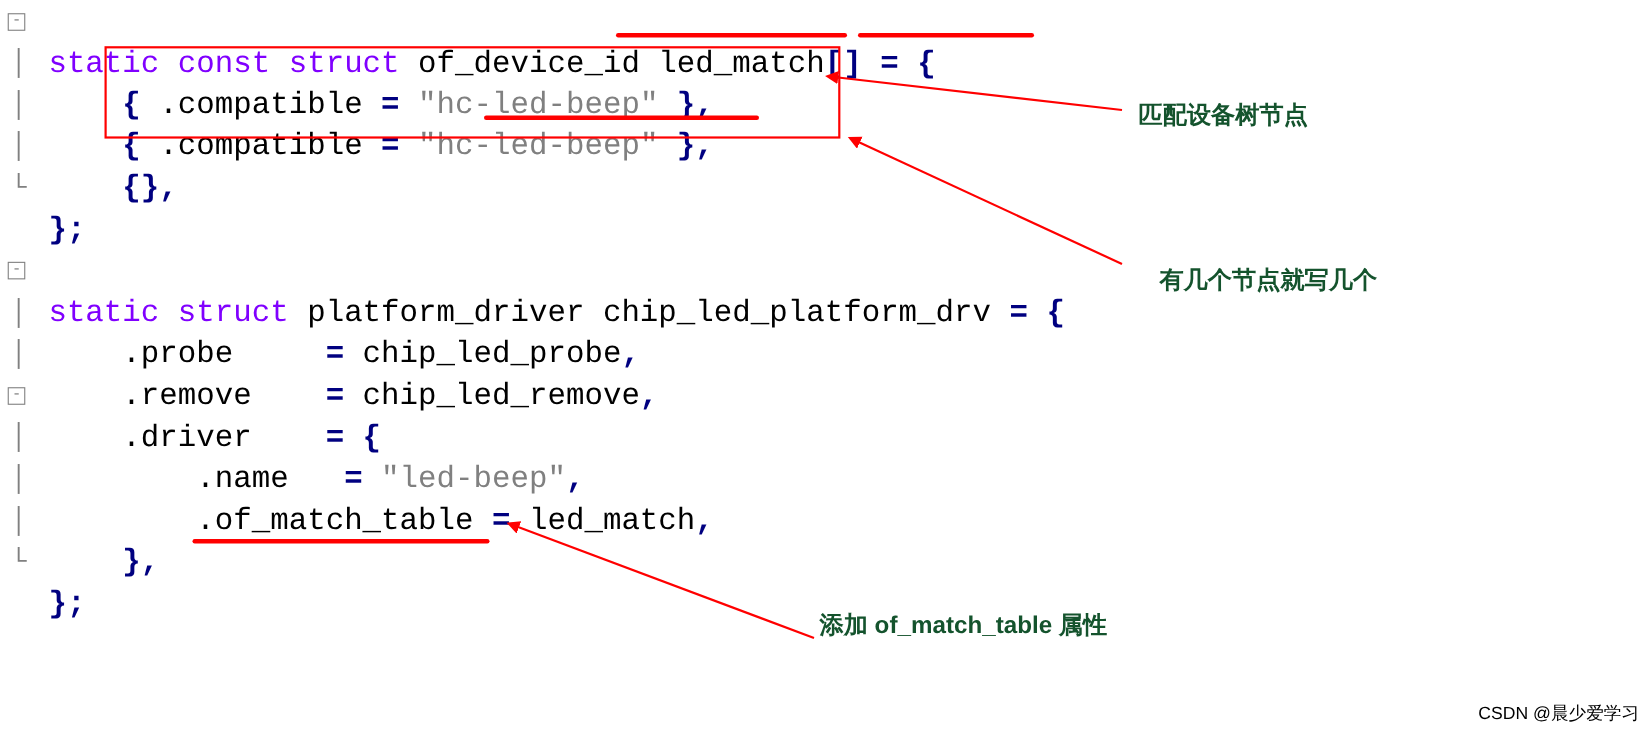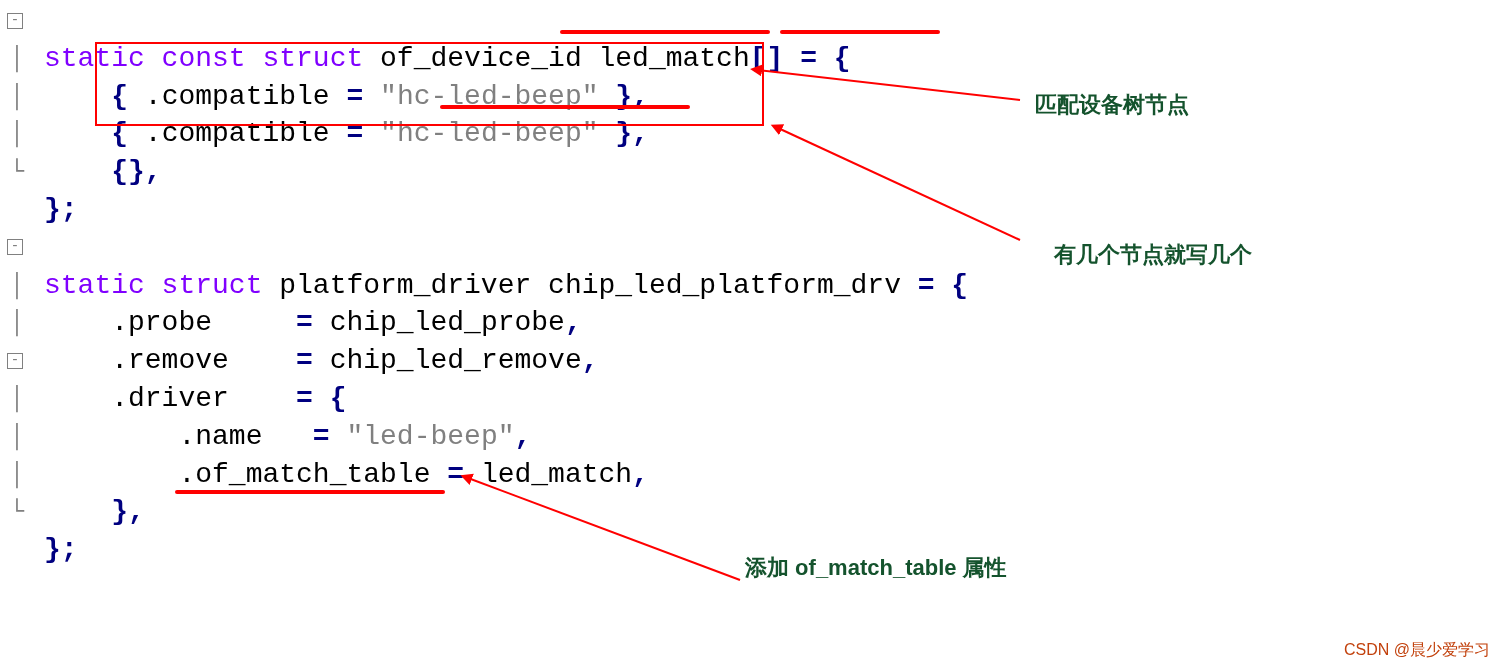--- a/index.html
+++ b/index.html
@@ -72,21 +72,21 @@
     font-weight: bold;
   }
   svg.arrow {
     position: absolute;
     overflow: visible;
   }
   .watermark {
     position: absolute;
     right: 10px;
     bottom: 6px;
-    color: #c2410c;
+    color: #000000;
     font-family: sans-serif;
     font-size: 16px;
   }
 </style>
 </head>
 <body>
 
 <div class="gutter">
   <div><span class="fold">-</span></div>
   <div>│</div>

